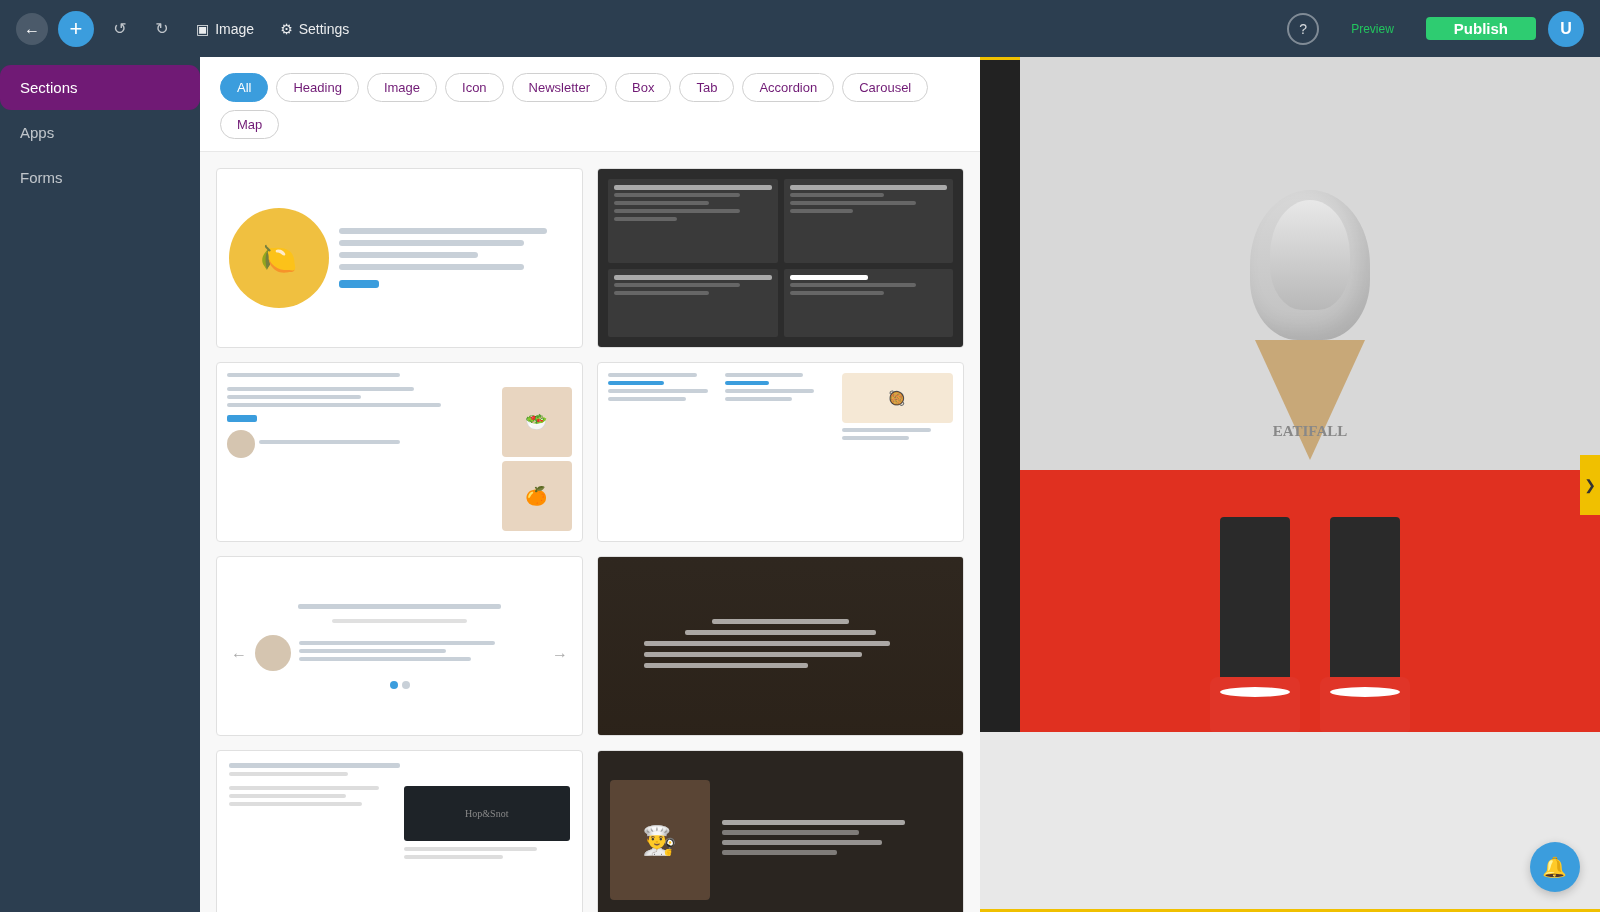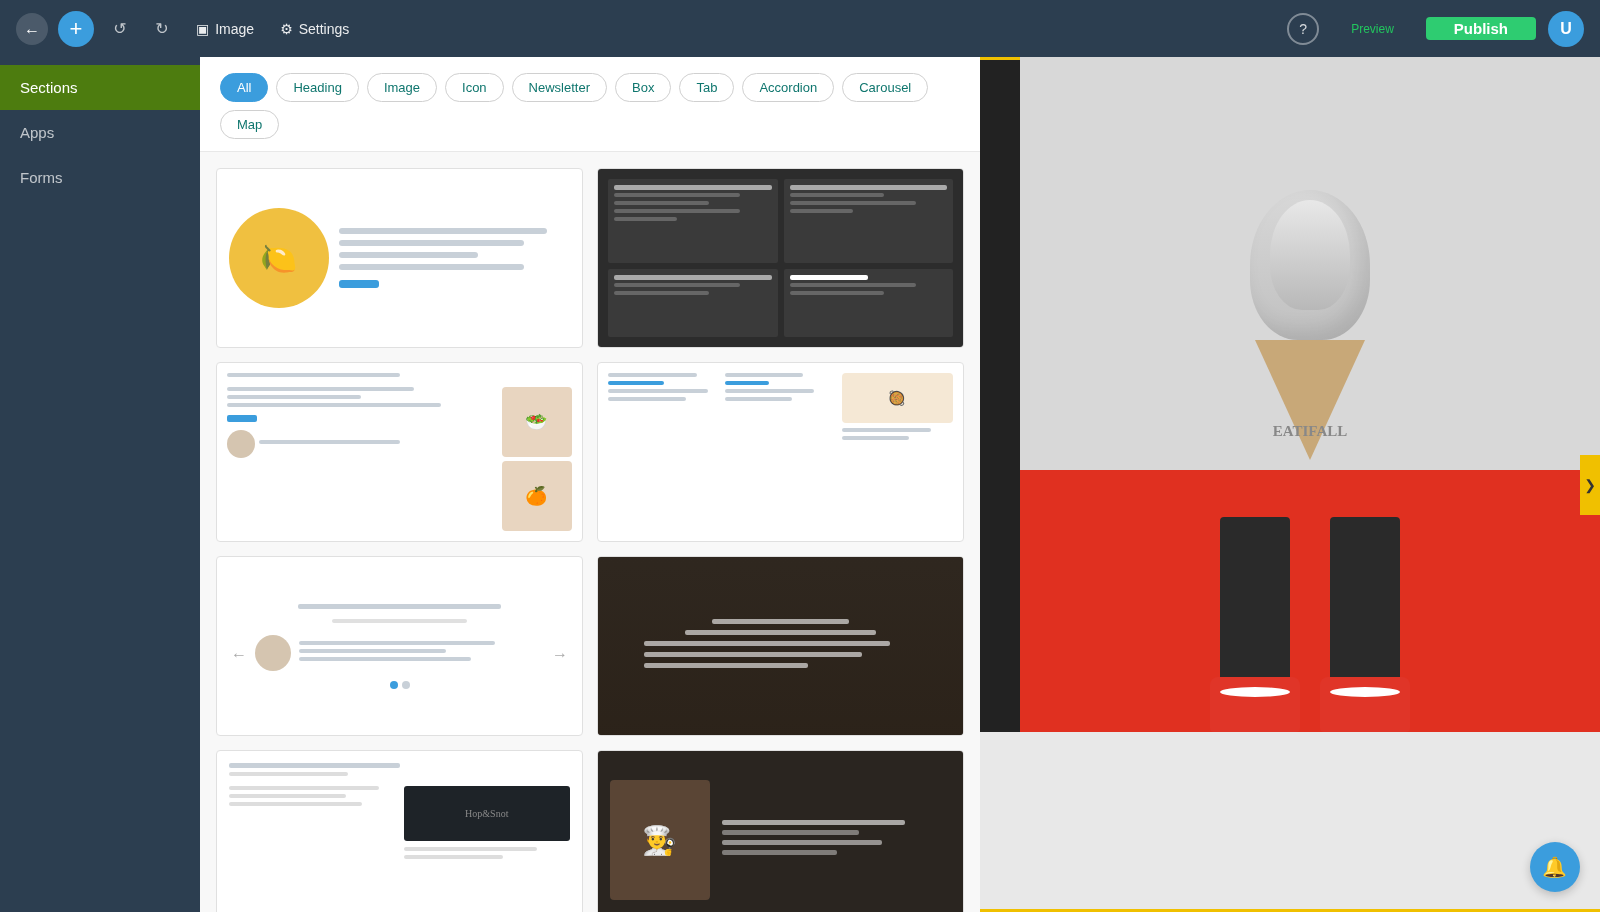--- a/index.html
+++ b/index.html
@@ -74,22 +74,23 @@
       flex-direction: column;
       padding-top: 8px;
     }
     .sidebar-item {
       padding: 14px 20px;
       color: rgba(255,255,255,0.7);
       font-size: 15px;
       cursor: pointer;
     }
     .sidebar-item.active {
-      background: #4d7c0f;
+      background: #701a75;
       color: white;
+      border-radius: 11px;
     }
 
     
     .panel {
       width: 780px;
       background: #f8f8f8;
       flex-shrink: 0;
       display: flex;
       flex-direction: column;
       overflow: hidden;
@@ -101,21 +102,21 @@
       display: flex;
       flex-wrap: wrap;
       gap: 8px;
     }
     .filter-btn {
       padding: 6px 16px;
       border-radius: 20px;
       border: 1.5px solid #d0d0d0;
       background: white;
       font-size: 13px;
-      color: #0f766e;
+      color: #701a75;
       cursor: pointer;
     }
     .filter-btn.active {
       background: #3b9ddd;
       border-color: #3b9ddd;
       color: white;
     }
     .sections-grid {
       flex: 1;
       overflow-y: auto;

